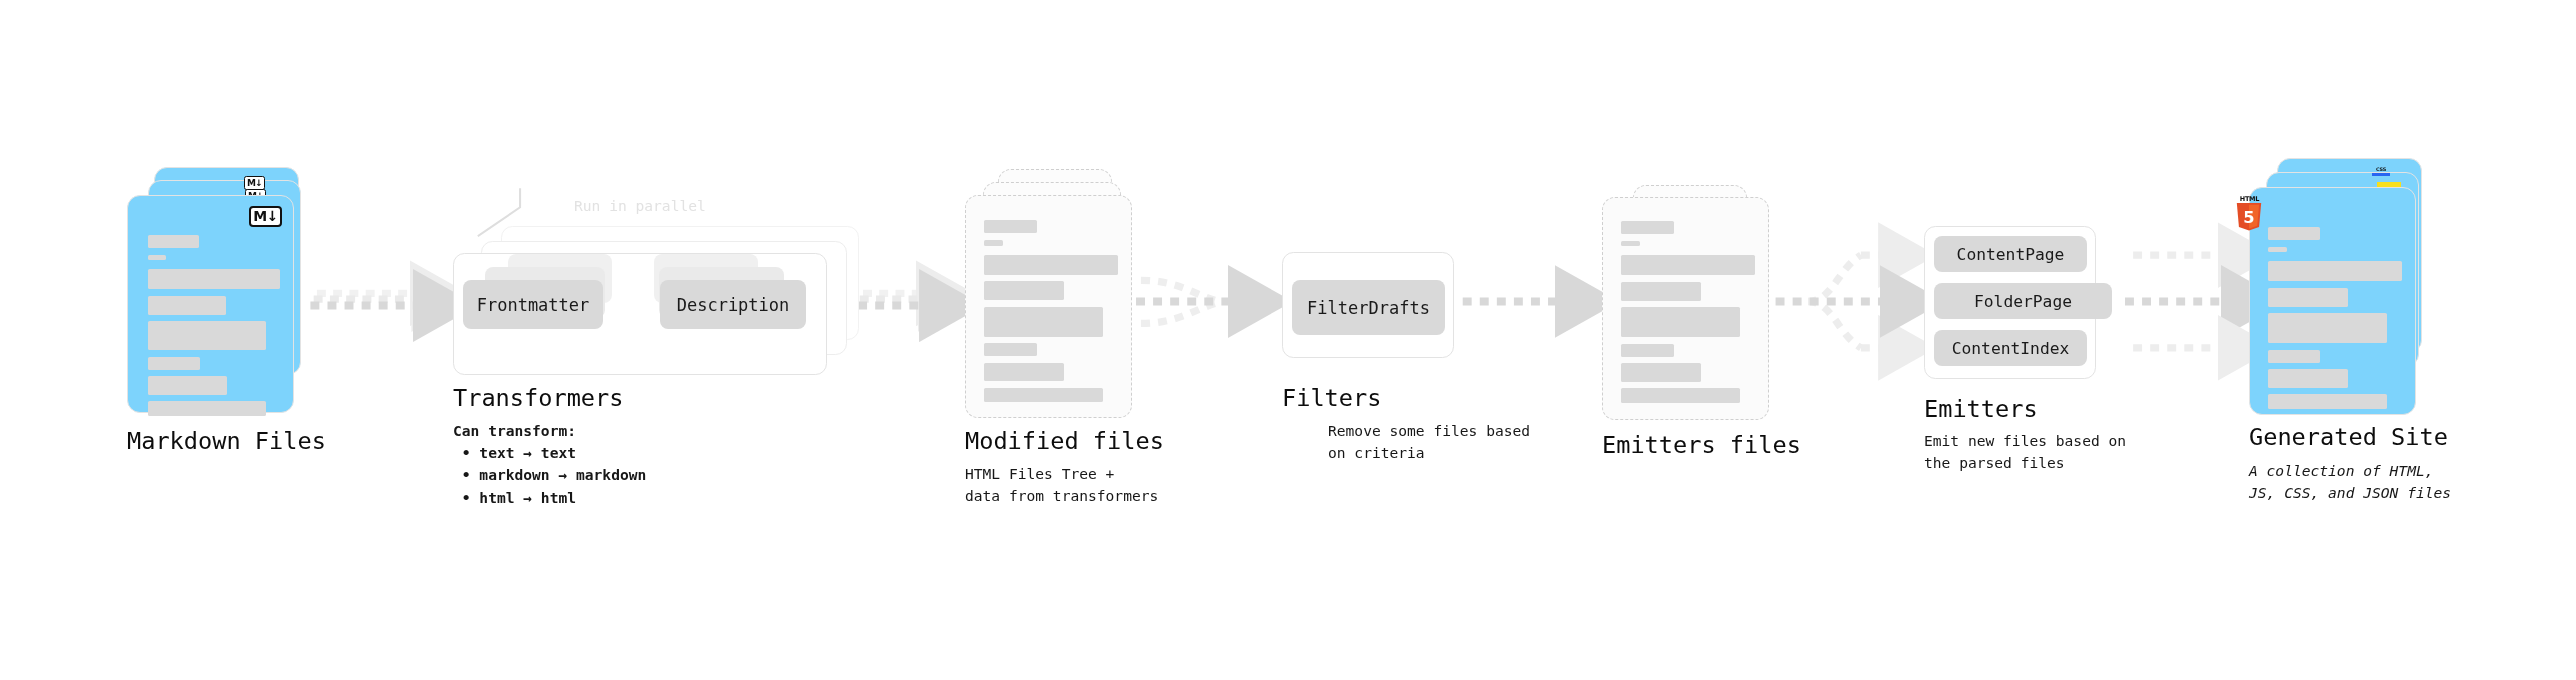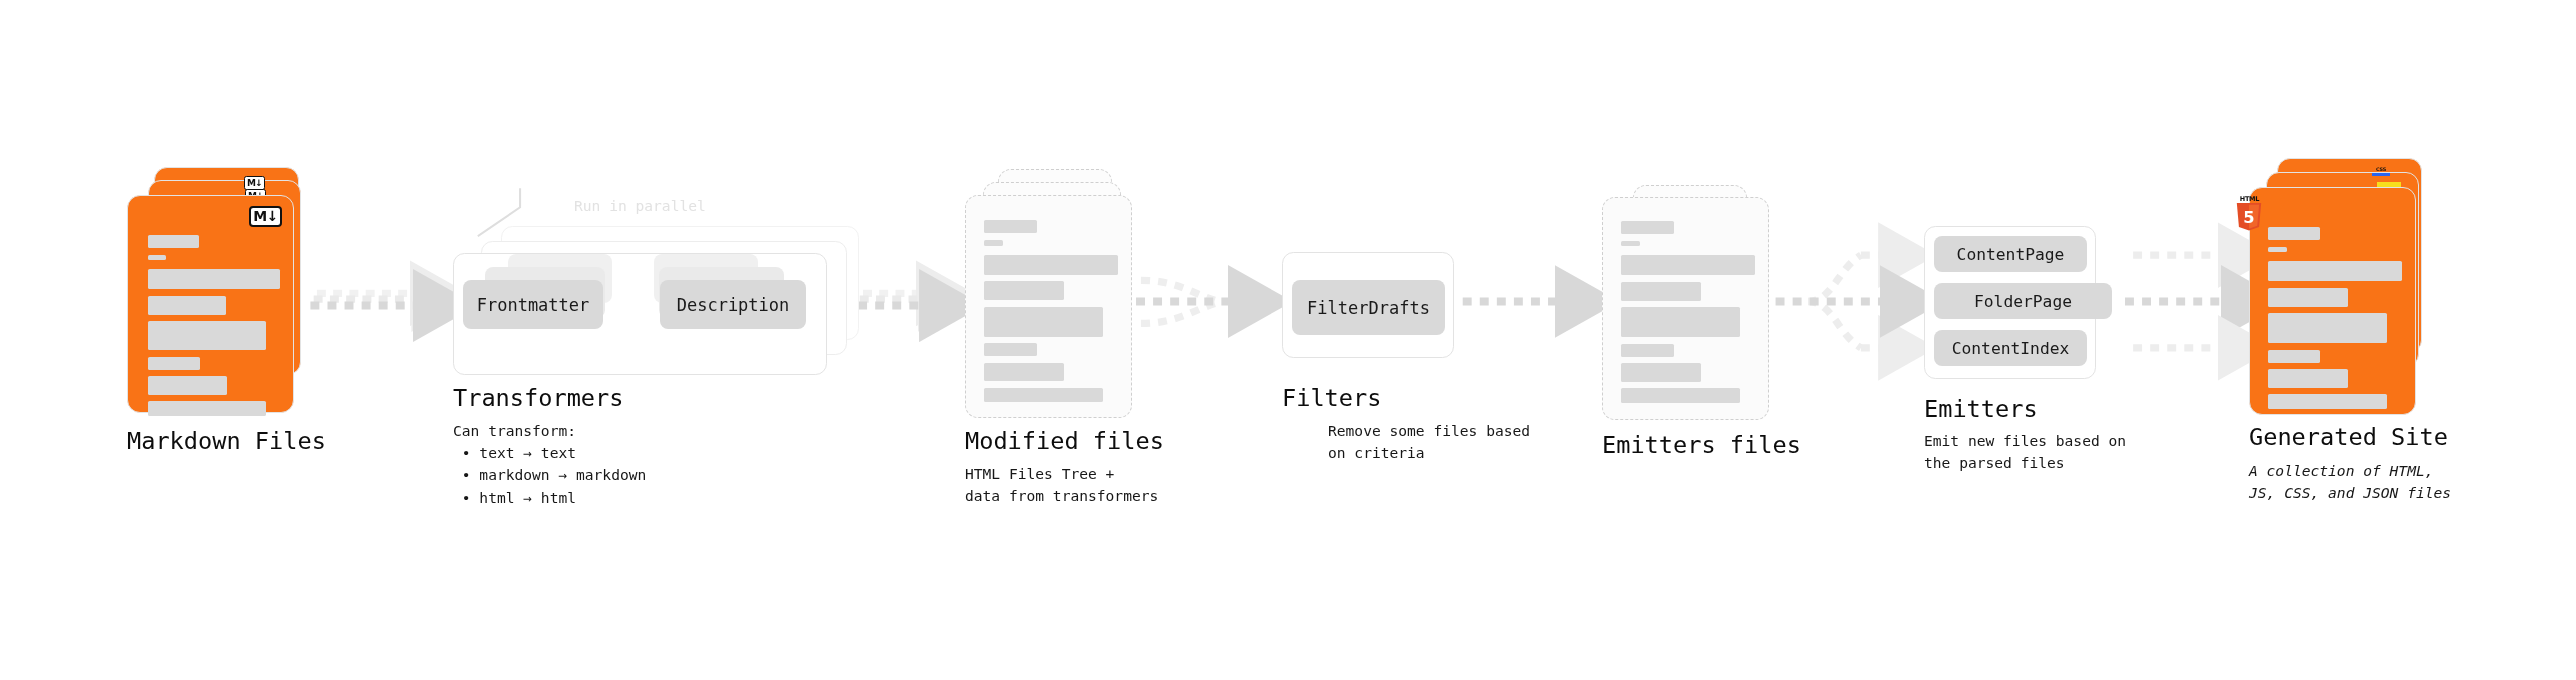--- a/index.html
+++ b/index.html
@@ -13,21 +13,21 @@
 
   
   .abs{position:absolute;}
 
   
   .card{
     position:absolute;
     width:167px;height:218px;
     border:1.6px solid #e3e3e3;
     border-radius:13px;
-    background:#f97316;
+    background:#7dd3fc;
     box-sizing:border-box;
   }
   .card.dashed{
     border:1.6px dashed #cfcfcf;
     background:#fbfbfb;
   }
   .card .bars{position:absolute;left:16.3px;top:21px;right:14.6px;}
   .bar{background:#d9d9d9;border-radius:1.6px;margin-bottom:6.5px;}
 
   .badge{position:absolute;right:11.4px;top:9.8px;}
@@ -208,21 +208,21 @@
 
     <div class="chip ghost2" style="left:508px;top:254px;width:104px;height:49px;"></div>
     <div class="chip ghost2" style="left:654px;top:254px;width:104px;height:49px;"></div>
     <div class="chip ghost1" style="left:485px;top:267px;width:120px;height:51px;"></div>
     <div class="chip ghost1" style="left:659px;top:267px;width:125px;height:51px;"></div>
 
     <div class="chip" style="left:463px;top:280px;width:140px;height:49px;">Frontmatter</div>
     <div class="chip" style="left:660px;top:280px;width:146px;height:49px;">Description</div>
 
     <div class="title" style="left:453px;top:384px;">Transformers</div>
-    <div class="desc" style="left:453px;top:420px;">Can transform:
+    <div class="desc" style="left:453px;top:420px;font-weight:bold;">Can transform:
  • text → text
  • markdown → markdown
  • html → html</div>
   </div>
 
   <div class="abs">
     <div class="card dashed" style="left:998px;top:169px;width:114px;height:65px;background:#fcfcfc;"></div>
     <div class="card dashed" style="left:983px;top:182px;width:138px;height:65px;background:#fcfcfc;"></div>
     <div class="card dashed" style="left:965px;top:195px;width:167px;height:223px;">
       <div class="bars" style="top:24.4px;left:18px;right:18px;">

